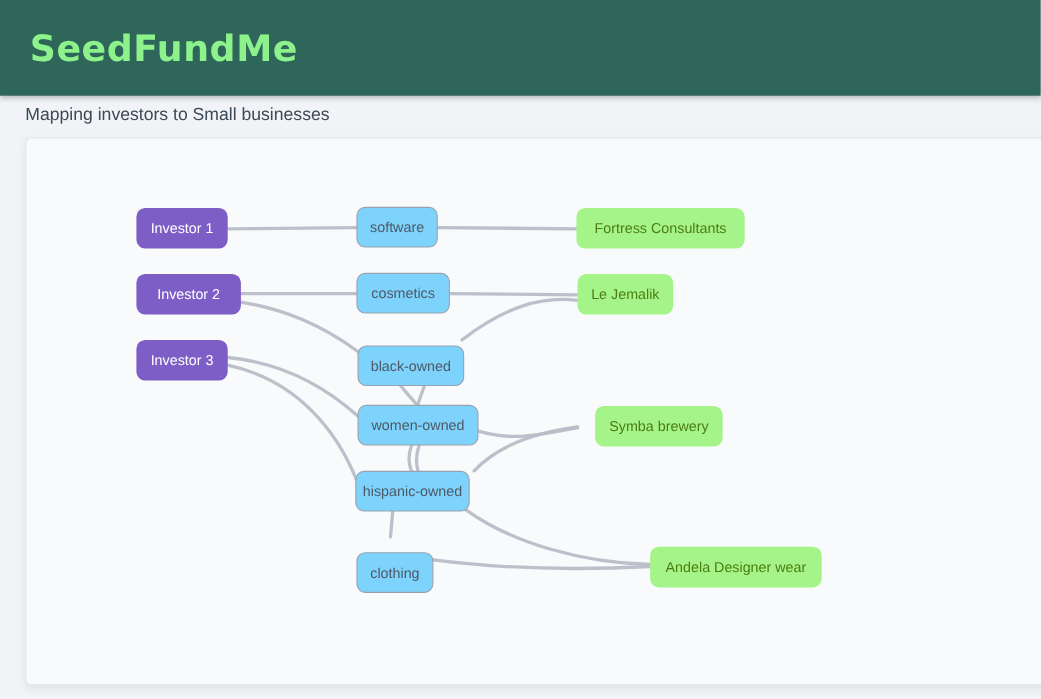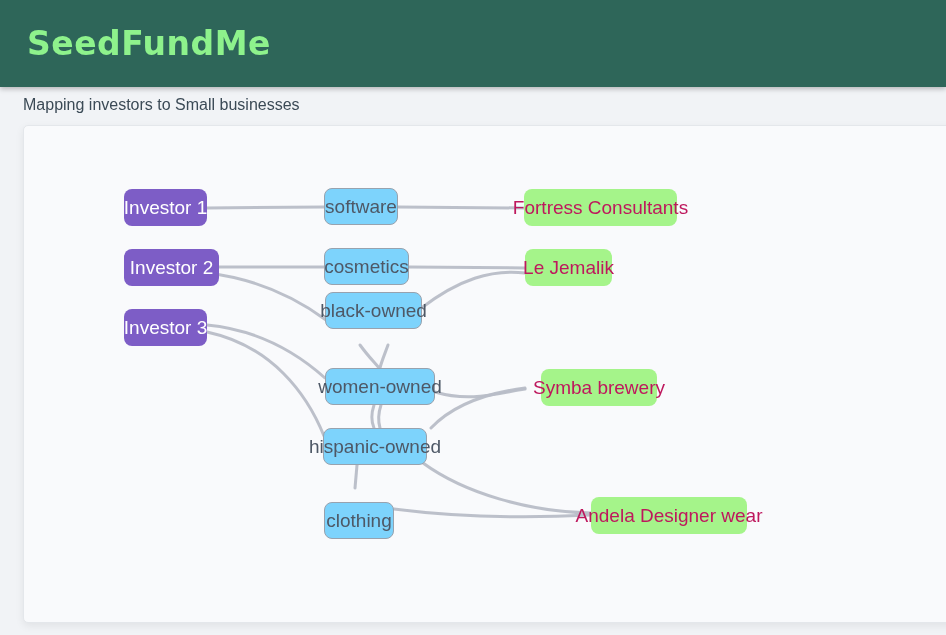--- a/index.html
+++ b/index.html
@@ -61,37 +61,37 @@
     stroke-width: 3;
     stroke-linecap: round;
     opacity: 0.95;
   }
   .node {
     position: absolute;
     display: flex;
     align-items: center;
     justify-content: center;
     border-radius: 8px;
-    font-size: 19px;
+    font-size: 13px;
     white-space: nowrap;
     box-sizing: border-box;
     cursor: pointer;
   }
   .node.investor {
     background: #7d5dc6;
     color: #ffffff;
   }
   .node.category {
     background: #7dd3fc;
     border: 1.5px solid #98a2ae;
     color: #4e5866;
   }
   .node.business {
     background: #a5f48a;
-    color: #be185d;
+    color: #4d7c0f;
   }
 </style>
 </head>
 <body>
 
 <header class="app-header">
   <div class="logo">SeedFundMe</div>
 </header>
 
 <h2 class="page-title">Mapping investors to Small businesses</h2>
@@ -115,21 +115,21 @@
       <path d="M 333,339 L 331,362" class="edge"></path>
       <path d="M 370,383 C 440,392 510,392 567,389" class="edge"></path>
       <path d="M 399,337 C 440,367 505,386 567,387" class="edge"></path>
     </svg>
   <div id="nodes-layer">
       <div class="node investor" style="left: 100px; top: 63px; width: 83px; height: 37px;">Investor 1</div>
       <div class="node investor" style="left: 100px; top: 123px; width: 95px; height: 37px;">Investor 2</div>
       <div class="node investor" style="left: 100px; top: 183px; width: 83px; height: 37px;">Investor 3</div>
       <div class="node category" style="left: 300px; top: 62px; width: 74px; height: 37px;">software</div>
       <div class="node category" style="left: 300px; top: 122px; width: 85px; height: 37px;">cosmetics</div>
-      <div class="node category" style="left: 301px; top: 166px; width: 97px; height: 37px;">black-owned</div>
+      <div class="node category" style="left: 301px; top: 188px; width: 97px; height: 37px;">black-owned</div>
       <div class="node category" style="left: 301px; top: 242px; width: 110px; height: 37px;">women-owned</div>
       <div class="node category" style="left: 299px; top: 302px; width: 104px; height: 37px;">hispanic-owned</div>
       <div class="node category" style="left: 300px; top: 362px; width: 70px; height: 37px; margin-top: 14px;">clothing</div>
       <div class="node business" style="left: 500px; top: 63px; width: 153px; height: 37px;">Fortress Consultants</div>
       <div class="node business" style="left: 501px; top: 123px; width: 87px; height: 37px;">Le Jemalik</div>
       <div class="node business" style="left: 501px; top: 243px; width: 116px; height: 37px; margin-left: 16px;">Symba brewery</div>
       <div class="node business" style="left: 567px; top: 371px; width: 156px; height: 37px;">Andela Designer wear</div>
     </div>
 </section>
 

